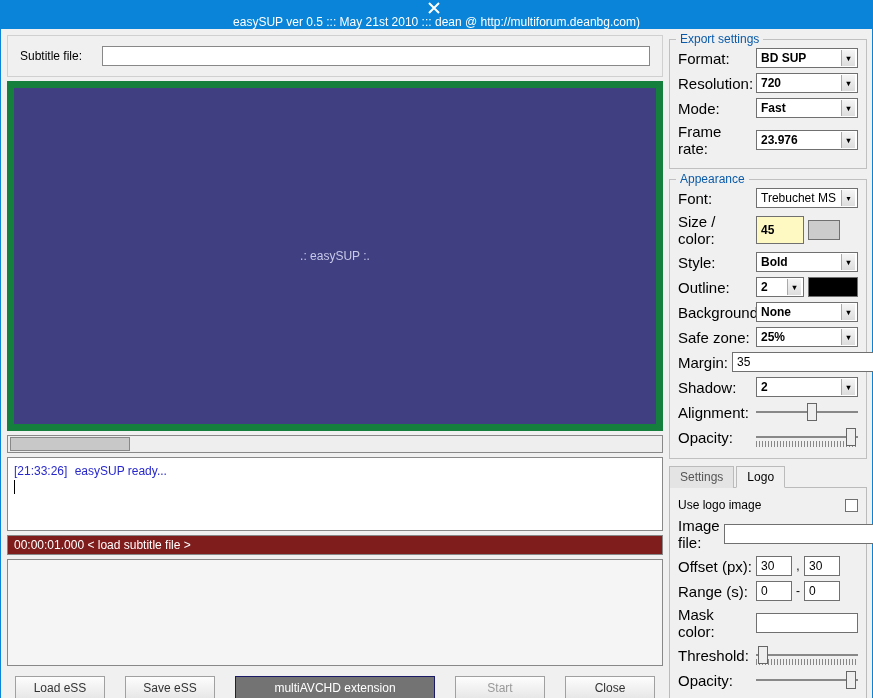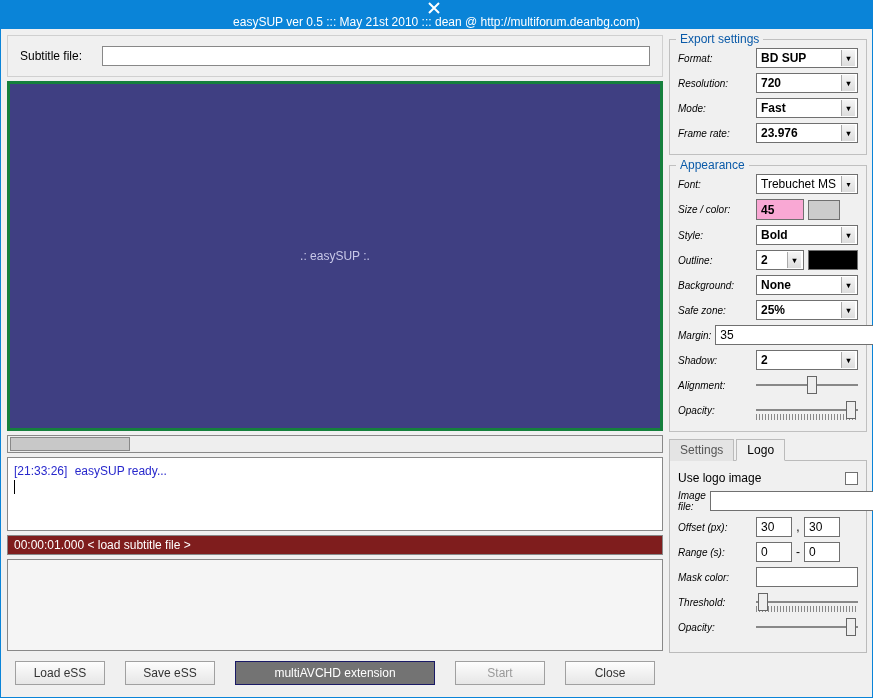--- a/index.html
+++ b/index.html
@@ -10,42 +10,42 @@
 .titlebar-title { flex: 1; font-size: 12px; }
 .titlebar-buttons { display: flex; }
 .titlebar-btn { width: 46px; height: 28px; display: flex; align-items: center; justify-content: center; color: #fff; }
 .content { flex: 1; display: flex; padding: 6px; gap: 6px; background: #f0f0f0; }
 .left-col { flex: 1; display: flex; flex-direction: column; gap: 4px; }
 .right-col { width: 198px; display: flex; flex-direction: column; gap: 6px; }
 .panel { border: 1px solid #d0d0d0; background: #f0f0f0; }
 .subtitle-bar { display:flex; align-items:center; padding: 10px 12px; gap:20px; }
 .subtitle-bar label { font-size: 12px; }
 .subtitle-input { flex:1; height: 20px; border: 1px solid #888; background:#fff; padding: 0 4px; }
-.preview { background: #3f3f82; height: 350px; position: relative; border:3px solid #15803d;}
+.preview { background: #3f3f82; height: 350px; position: relative; border:7px solid #15803d;}
 .preview-text { position:absolute; top:50%; left:50%; transform:translate(-50%,-50%); color:#c8c8e8; font-size:12px;}
 .scroll-track { height: 18px; border:1px solid #888; background:#eee; display:flex; align-items:center;}
 .scroll-thumb { height:14px; width:120px; background:#c8c8c8; border:1px solid #888; margin-left:2px;}
 .log-area { border:1px solid #888; background:#fff; height: 74px; padding: 6px; font-family: Consolas, monospace; font-size:12px; overflow:hidden;}
 .log-ts { color: #2828cc; }
 .log-msg { color: #2828cc; }
 .log-cursor { border-left: 1px solid #000; height: 14px; display:inline-block; margin-top:2px;}
 .status-bar { height:20px; background:#7f1d1d; color:#fff; display:flex; align-items:center; padding: 0 6px; font-size:11px; border:1px solid #888;}
 .blank-area { border:1px solid #888; background:#f5f5f5; flex:1; min-height: 60px;}
 .button-row { display:flex; gap:20px; padding: 6px 8px; align-items:center;}
 .btn { height: 24px; border:1px solid #a0a0a0; background: linear-gradient(#fdfdfd,#e6e6e6); padding: 0 12px; display:flex; align-items:center; justify-content:center; font-size:12px; color:#333; min-width:90px;}
 .btn.primary { background:#737373; color:#fff; border-color:#1a1a66; min-width:200px;}
 .btn:disabled, .btn.disabled { color: #999; }
 .groupbox { border:1px solid #c0c0c0; padding: 8px 8px 6px 8px; position: relative; margin-top:4px;}
 .groupbox-title { position:absolute; top:-8px; left:6px; background:#f0f0f0; padding:0 4px; color:#0a5aa8; font-size:12px;}
 .form-row { display:flex; align-items:center; margin-bottom: 5px; gap:4px;}
-.form-label { width: 74px; font-size:10px;font-style:italic; }
+.form-label { width: 74px; font-size:15px; }
 .select { flex:1; height:20px; border:1px solid #707070; background:#fff; display:flex; align-items:center; justify-content:space-between; padding: 0 2px 0 4px; font-size:12px;}
 .select.bold-val { font-weight:bold; }
 .dropdown-arrow { width:14px; height:16px; background:linear-gradient(#f5f5f5,#ddd); border-left:1px solid #aaa; display:flex; align-items:center; justify-content:center; font-size:8px;}
-.numinput { width: 48px; height:21px; border:1px solid #707070; background:#f9a8d4; padding:0 4px; font-size:12px;}
+.numinput { width: 48px; height:28px; border:1px solid #707070; background:#fef9c3; padding:0 4px; font-size:12px;}
 .numinput.bold-val{font-weight:bold;}
 .textinput { height:20px; border:1px solid #707070; background:#fff; padding:0 4px; font-size:12px;}
 .color-swatch { width:32px; height:20px; border:1px solid #707070; background:#ccc;}
 .color-swatch.black { background:#000; }
 .color-swatch.wide { flex:1; }
 .slider-track { flex:1; height:20px; position:relative; display:flex; align-items:center;}
 .slider-line { height:2px; background:#888; flex:1;}
 .slider-thumb { position:absolute; width:10px; height:18px; background:#eee; border:1px solid #666; top:1px;}
 .slider-ticks { position:absolute; width:100%; height:6px; top:14px; background:repeating-linear-gradient(90deg,#888 0,#888 1px,transparent 1px,transparent 3px);}
 .tabs { display:flex; border-bottom:1px solid #bbb; }

